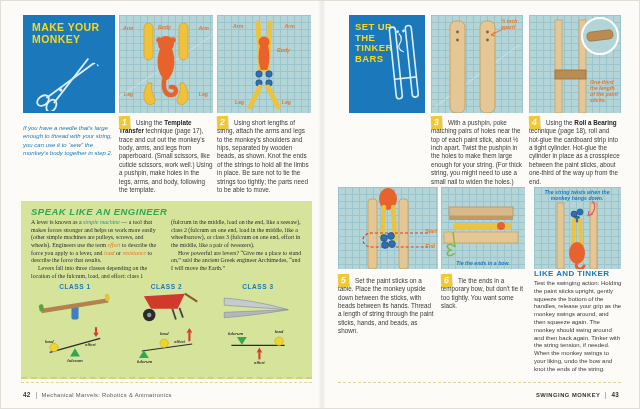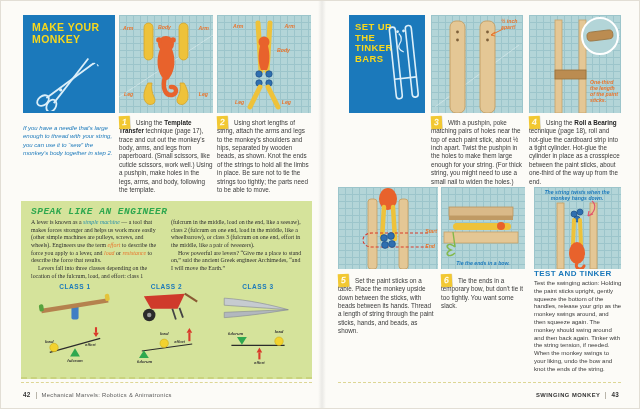--- a/index.html
+++ b/index.html
@@ -24,21 +24,21 @@
   .step{position:absolute;font-size:6.3px;line-height:1.33;color:#3a3a3a;}
   .badge{position:absolute;left:0;top:-3px;width:11px;height:13px;background:#f2c832;color:#fffbe8;
          font-weight:bold;font-style:italic;font-size:9px;line-height:13px;text-align:center;
          transform:rotate(-3deg);box-shadow:.5px .5px 0 rgba(0,0,0,.18);}
   .step-text{margin:0;text-indent:17px;}
   .tech{font-weight:bold;color:#222;}
   .tip{position:absolute;font-size:6px;line-height:1.4;color:#1b79bb;font-style:italic;}
   
   .greenbox{position:absolute;left:20px;top:200px;width:291px;height:178px;background:#d5e39b;
             box-sizing:border-box;padding:5px 10px 3px;border-bottom:2px dashed #c9d37e;}
-  .greenbox h2{margin:0 0 2px;font-size:9.5px;color:#2fa84f;font-weight:bold;font-style:italic;letter-spacing:.5px;font-family:Liberation Mono, monospace;}
+  .greenbox h2{margin:0 0 2px;font-size:9.5px;color:#2fa84f;font-weight:bold;font-style:italic;letter-spacing:.5px;}
   .eng-cols{display:flex;gap:9px;}
   .eng-col{width:50%;margin:0;font-family:"Liberation Serif",serif;font-size:5.9px;line-height:1.3;color:#2f2f2f;}
   .hl-teal{color:#2b8fa8;}
   .hl-orange{color:#e8742c;}
   .para2{display:block;text-indent:7px;}
   .classes-row{display:flex;justify-content:space-between;margin-top:3px;}
   .class-col{width:88px;text-align:center;}
   .class-label{margin:0 0 1px;font-size:6.5px;color:#1b79bb;font-weight:bold;letter-spacing:.6px;}
   .example-svg{width:84px;height:32px;display:block;margin:0 auto;}
   .lever-svg{width:88px;height:42px;display:block;margin:0 auto;}
@@ -327,21 +327,21 @@
         <line x1="40" y1="33" x2="39" y2="58"></line>
         <line x1="46" y1="33" x2="47" y2="58"></line>
       </g>
       <ellipse cx="43" cy="66" rx="8" ry="11" fill="#e8622c"></ellipse>
       <path d="M43 76 C40 82 48 84 50 79" fill="none" stroke="#e8622c" stroke-width="3" stroke-linecap="round"></path>
     </svg>
     <span class="ann-blue" style="left:8px;top:2px;width:70px;">The string twists when the monkey hangs down.</span>
   </div>
 
   <div class="tat">
-    <h3>TEST AND TINKER</h3>
+    <h3>LIKE AND TINKER</h3>
     <p>Test the swinging action: Holding the paint sticks upright, gently squeeze the bottom of the handles, release your grip as the monkey swings around, and then squeeze again. The monkey should swing around and then back again. Tinker with the string tension, if needed. When the monkey swings to your liking, undo the bow and knot the ends of the string.</p>
   </div>
 
   <div class="rule" style="left:20px;top:381px;width:291px;"></div>
   <div class="rule" style="left:337px;top:381px;width:283px;"></div>
 
   <div class="footer" style="left:22px;">
     <span class="num">42</span><span class="fdiv"></span><span>Mechanical Marvels: Robotics &amp; Animatronics</span>
   </div>
   <div class="footer" style="right:20px;">

